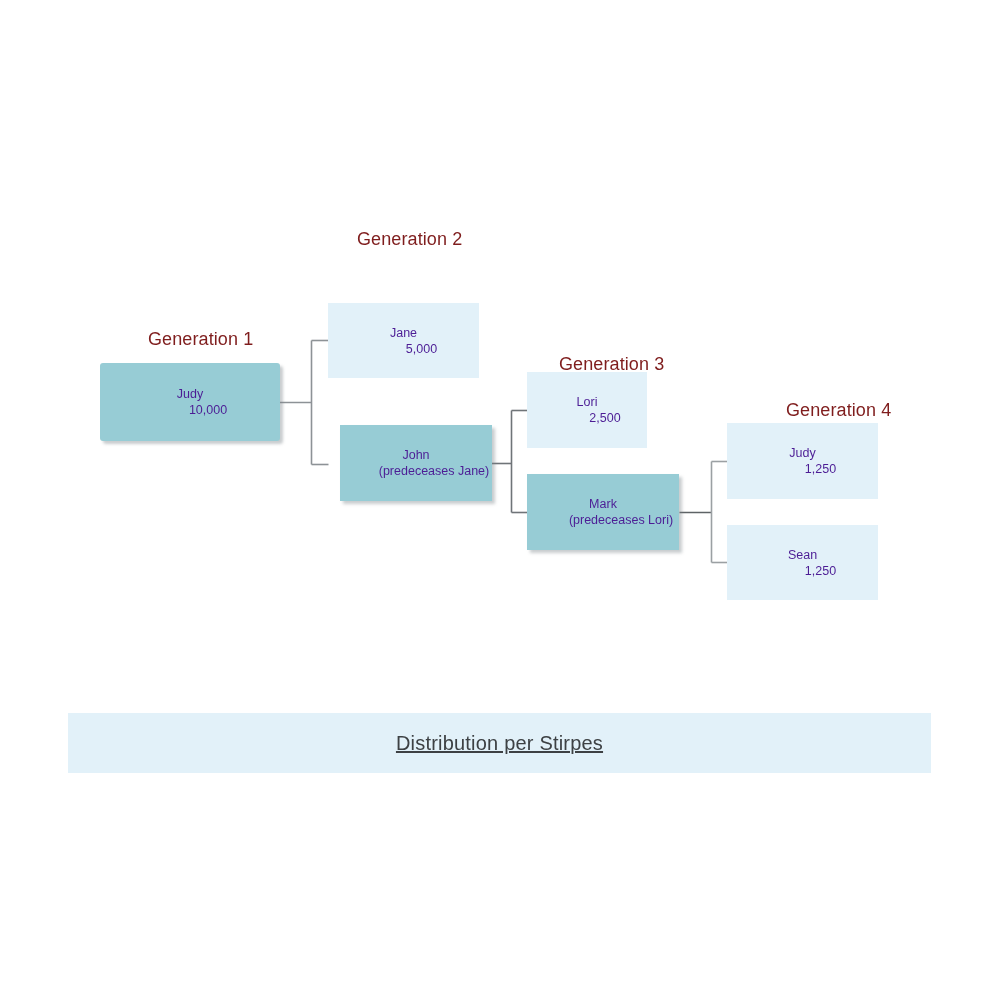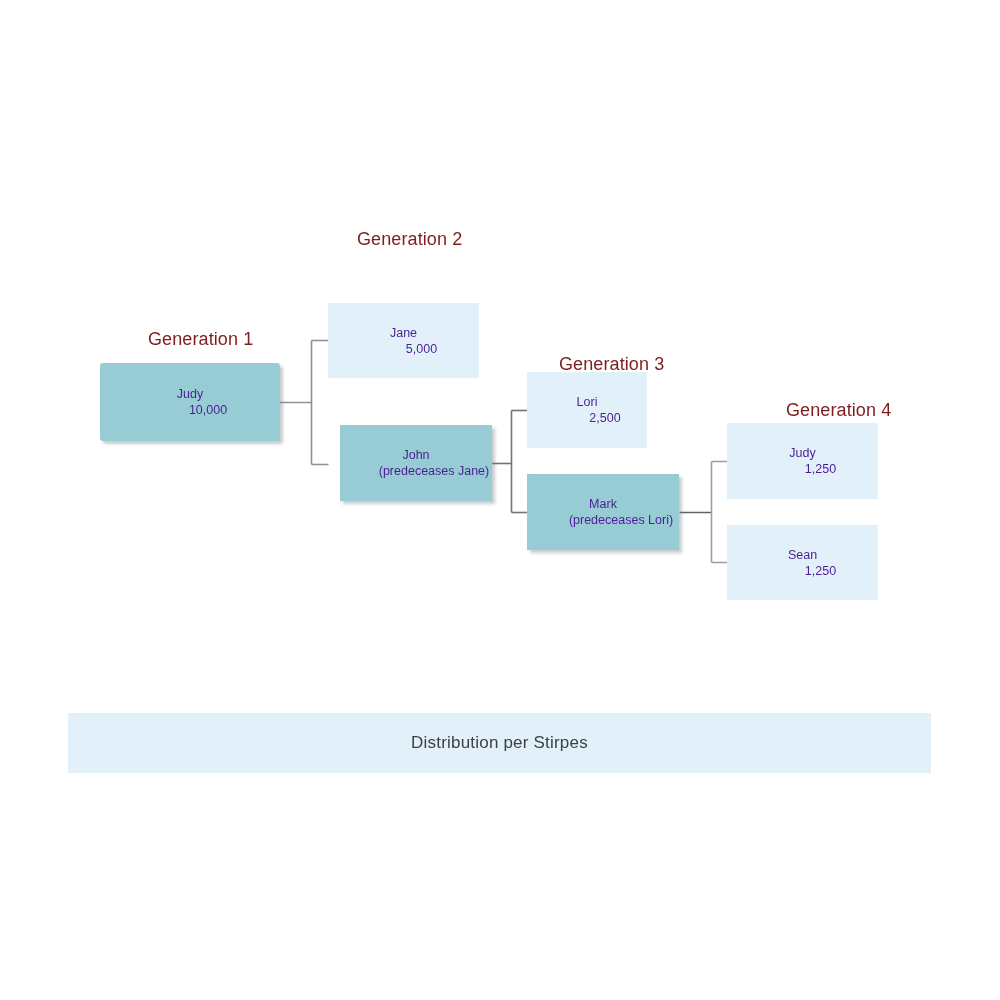--- a/index.html
+++ b/index.html
@@ -71,23 +71,24 @@
     top: 713px;
     width: 863px;
     height: 60px;
     background: #e2f1f9;
     display: flex;
     align-items: center;
     justify-content: center;
     z-index: 2;
   }
   #banner-text {
-    font-size: 17px;
+    font-size: 20px;
     color: #3d4144;
     letter-spacing: 0.2px;
+    text-decoration: underline;
   }
 </style>
 </head>
 <body>
 
 <div id="canvas">
 
   <svg id="wires" viewBox="0 0 1000 1000" xmlns="http://www.w3.org/2000/svg">
 
     <g>

